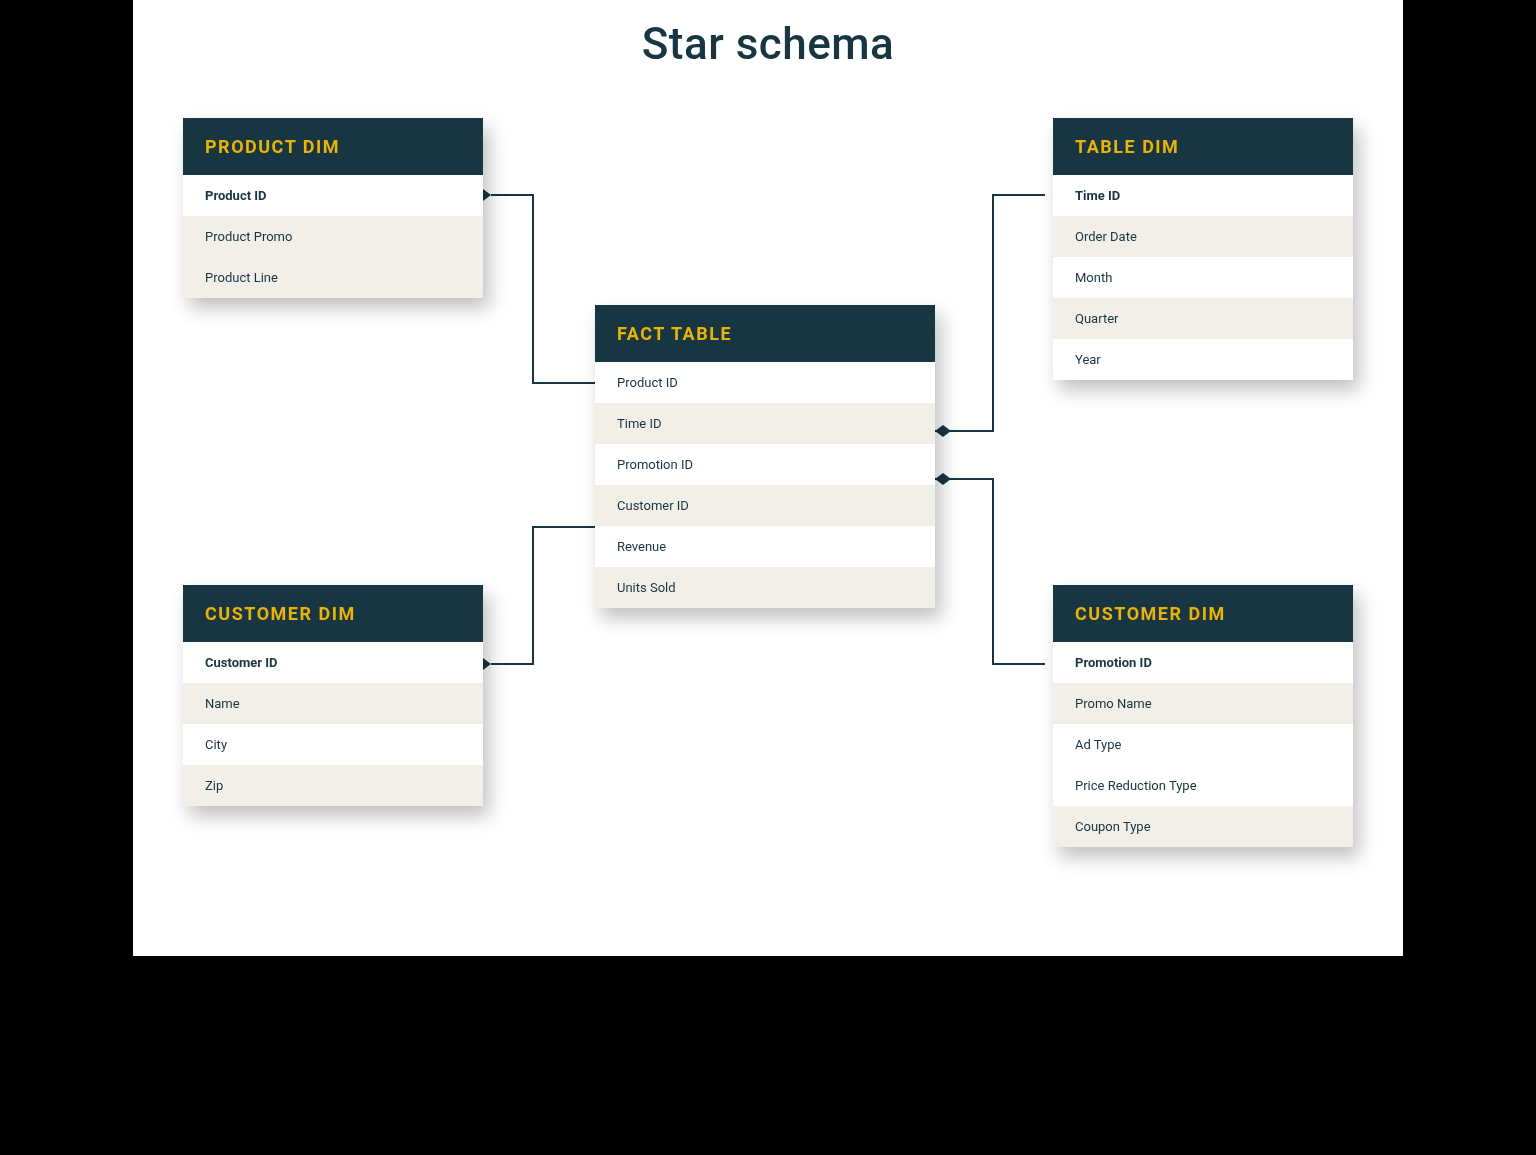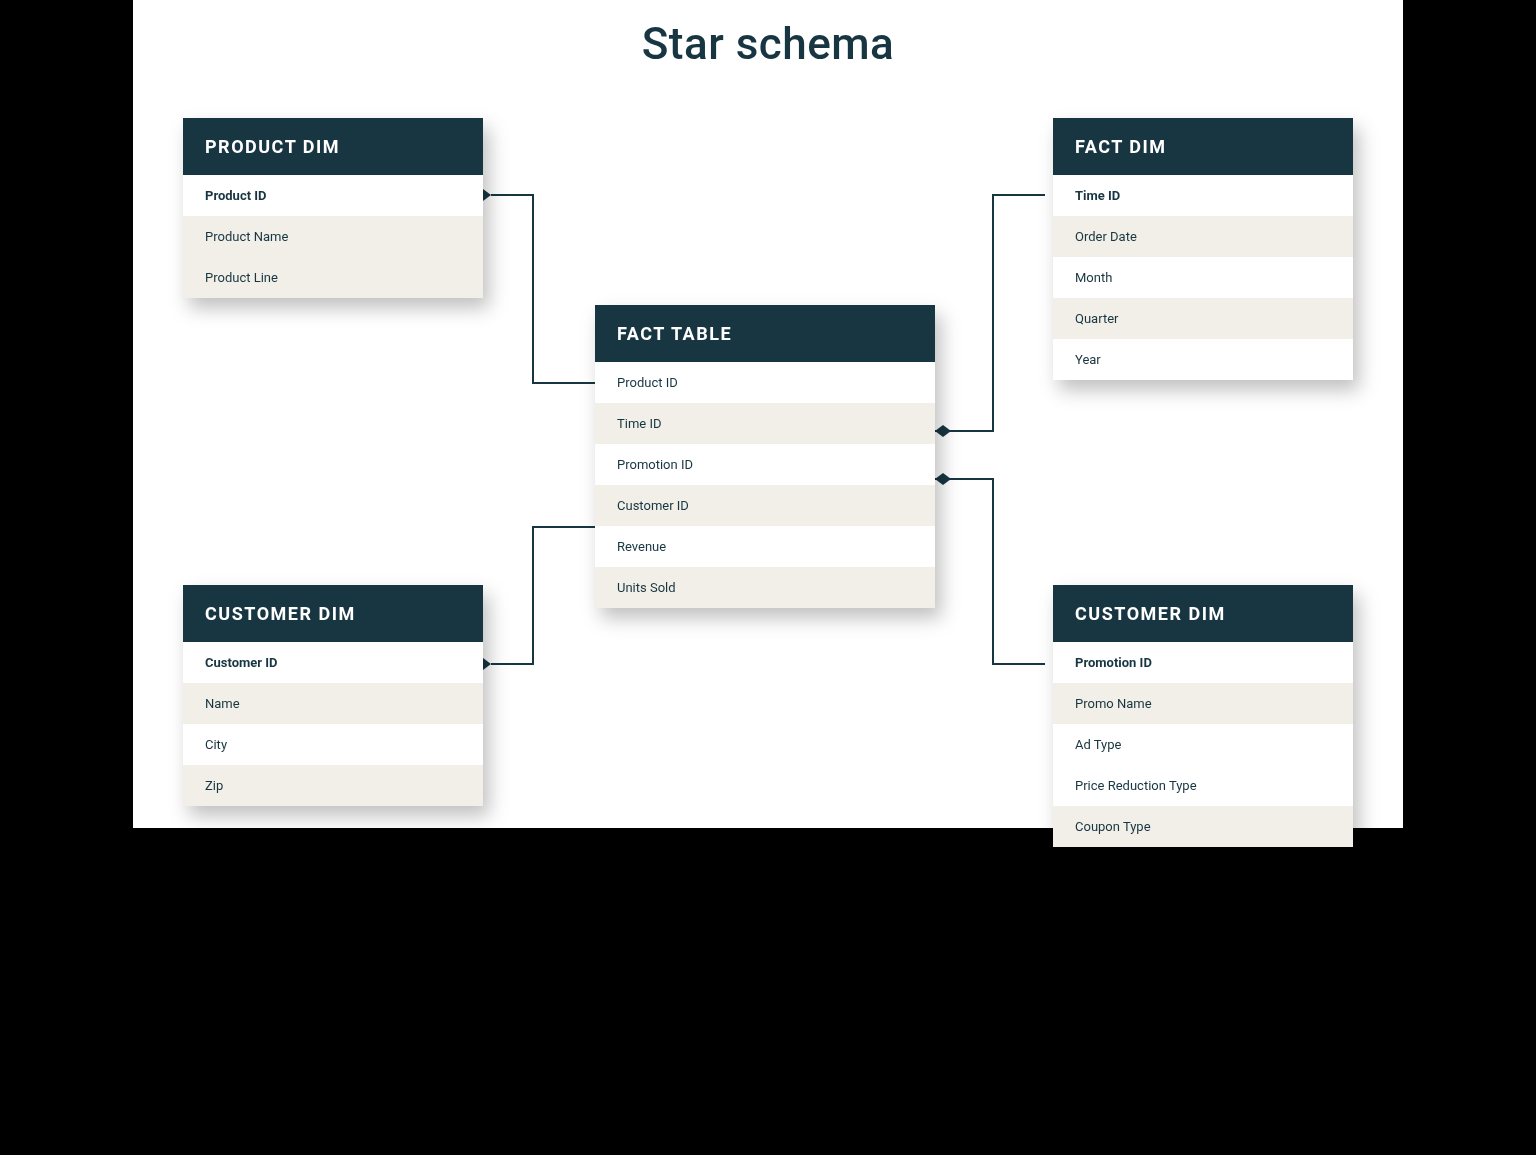--- a/index.html
+++ b/index.html
@@ -9,41 +9,41 @@
     width: 1536px;
     height: 1155px;
     position: relative;
     overflow: hidden;
   }
   .canvas {
     position: absolute;
     left: 133px;
     top: 0;
     width: 1270px;
-    height: 828px;
+    height: 956px;
     background: #fff;
   }
   .title {
     position: absolute;
     width: 100%;
     top: 18px;
     text-align: center;
     font-size: 44px;
     font-weight: 500;
     color: #183642;
     letter-spacing: 0.5px;
   }
   .table {
     position: absolute;
     width: 300px;
     box-shadow: 6px 10px 18px rgba(0,0,0,0.25);
   }
   .table-header {
     background: #183642;
-    color: #ffffff;
+    color: #eab308;
     font-size: 18px;
     font-weight: 700;
     letter-spacing: 1.5px;
     padding: 18px 22px;
   }
   .row {
     font-size: 13px;
     color: #183642;
     padding: 13px 22px;
     background: #fff;
@@ -90,26 +90,26 @@
     <path d="M 802 431 L 860 431 L 860 195 L 912 195"></path>
     <polygon class="diamond" points="802,431 810,425 818,431 810,437"></polygon>
 
     <path d="M 802 479 L 860 479 L 860 664 L 912 664"></path>
     <polygon class="diamond" points="802,479 810,473 818,479 810,485"></polygon>
   </svg>
 
   <div class="table t-product">
     <div class="table-header">PRODUCT DIM</div>
     <div class="row key">Product ID</div>
-    <div class="row alt">Product Name</div>
+    <div class="row alt">Product Promo</div>
     <div class="row alt">Product Line</div>
   </div>
 
   <div class="table t-time">
-    <div class="table-header">FACT DIM</div>
+    <div class="table-header">TABLE DIM</div>
     <div class="row key">Time ID</div>
     <div class="row alt">Order Date</div>
     <div class="row">Month</div>
     <div class="row alt">Quarter</div>
     <div class="row">Year</div>
   </div>
 
   <div class="table t-fact">
     <div class="table-header">FACT TABLE</div>
     <div class="row">Product ID</div>

